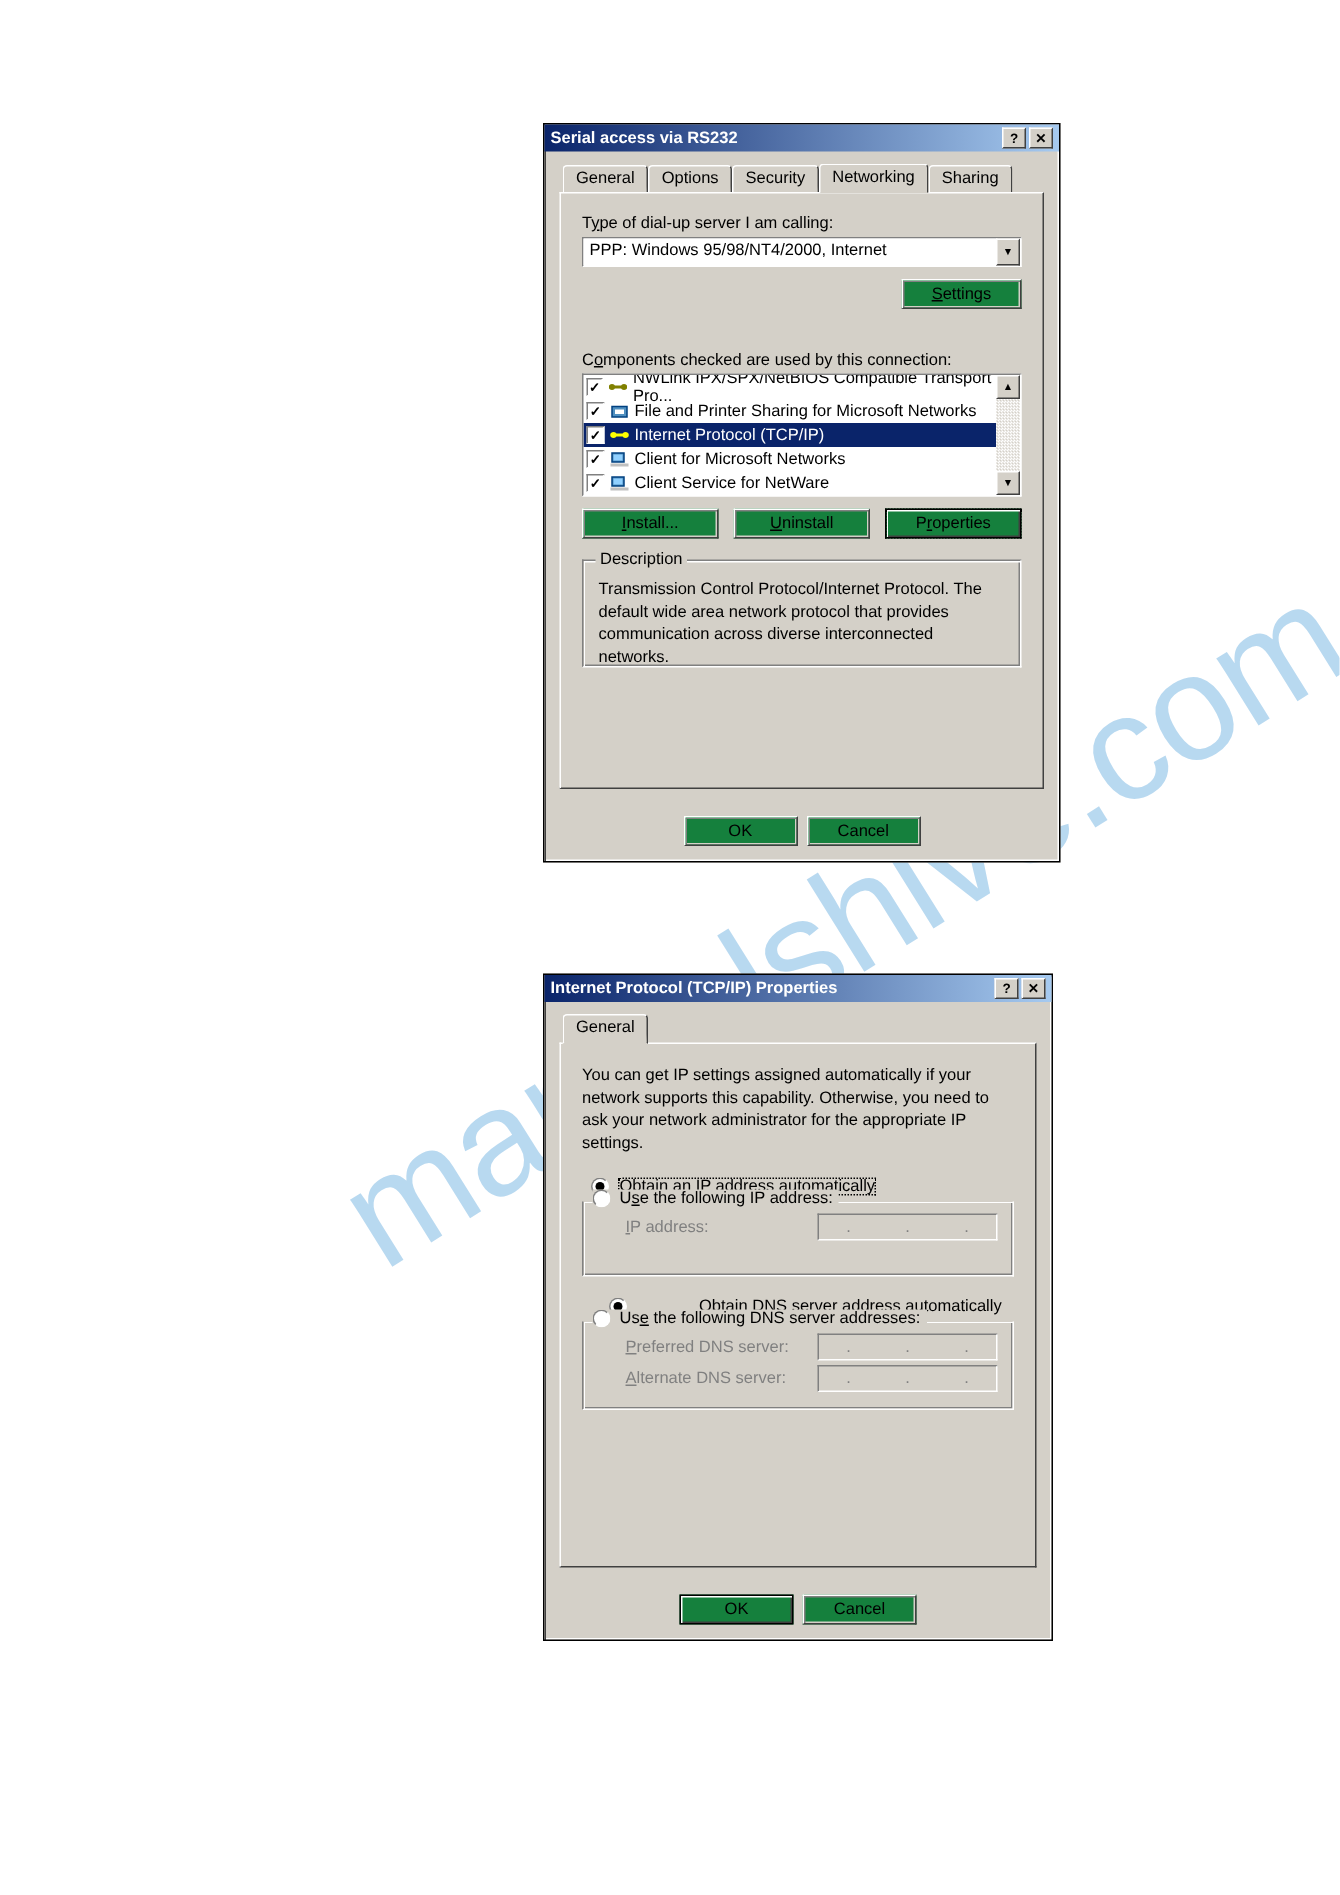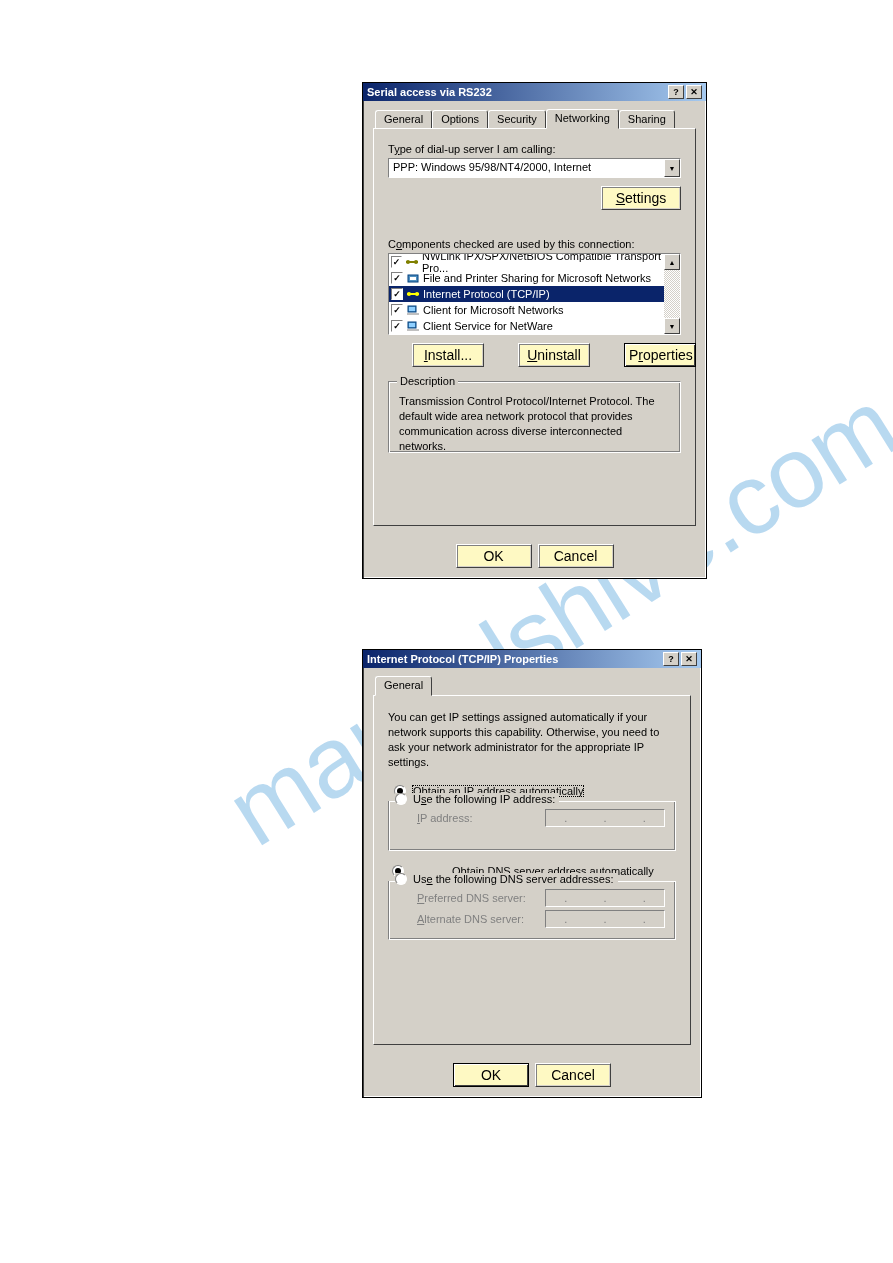--- a/index.html
+++ b/index.html
@@ -120,26 +120,26 @@
   .dropdown .arrow {
     width: 16px;
     background: #d4d0c8;
     border: 1px solid #fff;
     border-right-color: #404040;
     border-bottom-color: #404040;
     display:flex;align-items:center;justify-content:center;
   }
   .arrow-glyph { font-size: 7px;}
   .btn {
-    background: #fef9c3;
+    background: #15803d;
     border: 1px solid #fff;
     border-right-color: #404040;
     border-bottom-color: #404040;
     box-shadow: 1px 1px 0 #808080 inset, -1px -1px 0 #d4d0c8 inset;
-    font-size: 14px;
+    font-size: 11px;
     padding: 3px 4px;
     min-width: 72px;
     text-align: center;
   }
   .btn.default {
     border: 1px solid #000;
     box-shadow: 1px 1px 0 #fff inset, -1px -1px 0 #404040 inset;
   }
   .right-align { display:flex; justify-content:flex-end; margin-top:8px; gap:6px;}
   .listbox {
@@ -200,21 +200,21 @@
   .groupbox .legend{
     position:absolute;
     top:-7px;left:8px;
     background:#d4d0c8;
     padding:0 3px;
     font-size:11px;
   }
   .btn-row{
     display:flex;gap:10px;margin-top:8px;
   }
-  .btn-row .btn{flex:1;margin-left:24px;}
+  .btn-row .btn{flex:1;}
   .footer{
     display:flex;justify-content:center;gap:6px;
     padding:8px 10px 10px 10px;
   }
   .info-text{font-size:11px;line-height:1.35;}
   .radio-row{display:flex;align-items:center;gap:6px;font-size:11px;margin:4px 0;}
   .radio{
     width:12px;height:12px;border-radius:50%;
     border:1px solid #808080;
     border-right-color:#fff;border-bottom-color:#fff;
@@ -382,21 +382,21 @@
           <span class="ip-field disabled">
               <span>.</span>
               <span>.</span>
               <span>.</span>
             </span>
         </div>
       </div>
 
       <div style="height:10px;"></div>
 
-      <div class="radio-row" style="margin-left:4px;gap:48px;">
+      <div class="radio-row" style="margin-left:18px;gap:48px;">
         <span class="radio checked"></span>
         <span>O<span class="underline">b</span>tain DNS server address automatically</span>
       </div>
       <div class="groupbox" style="margin-top:2px;padding-top:6px;padding-bottom:8px;border-top:none;">
         <div class="radio-row" style="margin:-14px 0 4px -4px;background:#d4d0c8;width:fit-content;padding-right:4px;">
           <span class="radio"></span>
           <span>Us<span class="underline">e</span> the following DNS server addresses:</span>
         </div>
         <div class="field-row">
           <span class="disabled-text"><span style="text-decoration:underline;">P</span>referred DNS server:</span>

